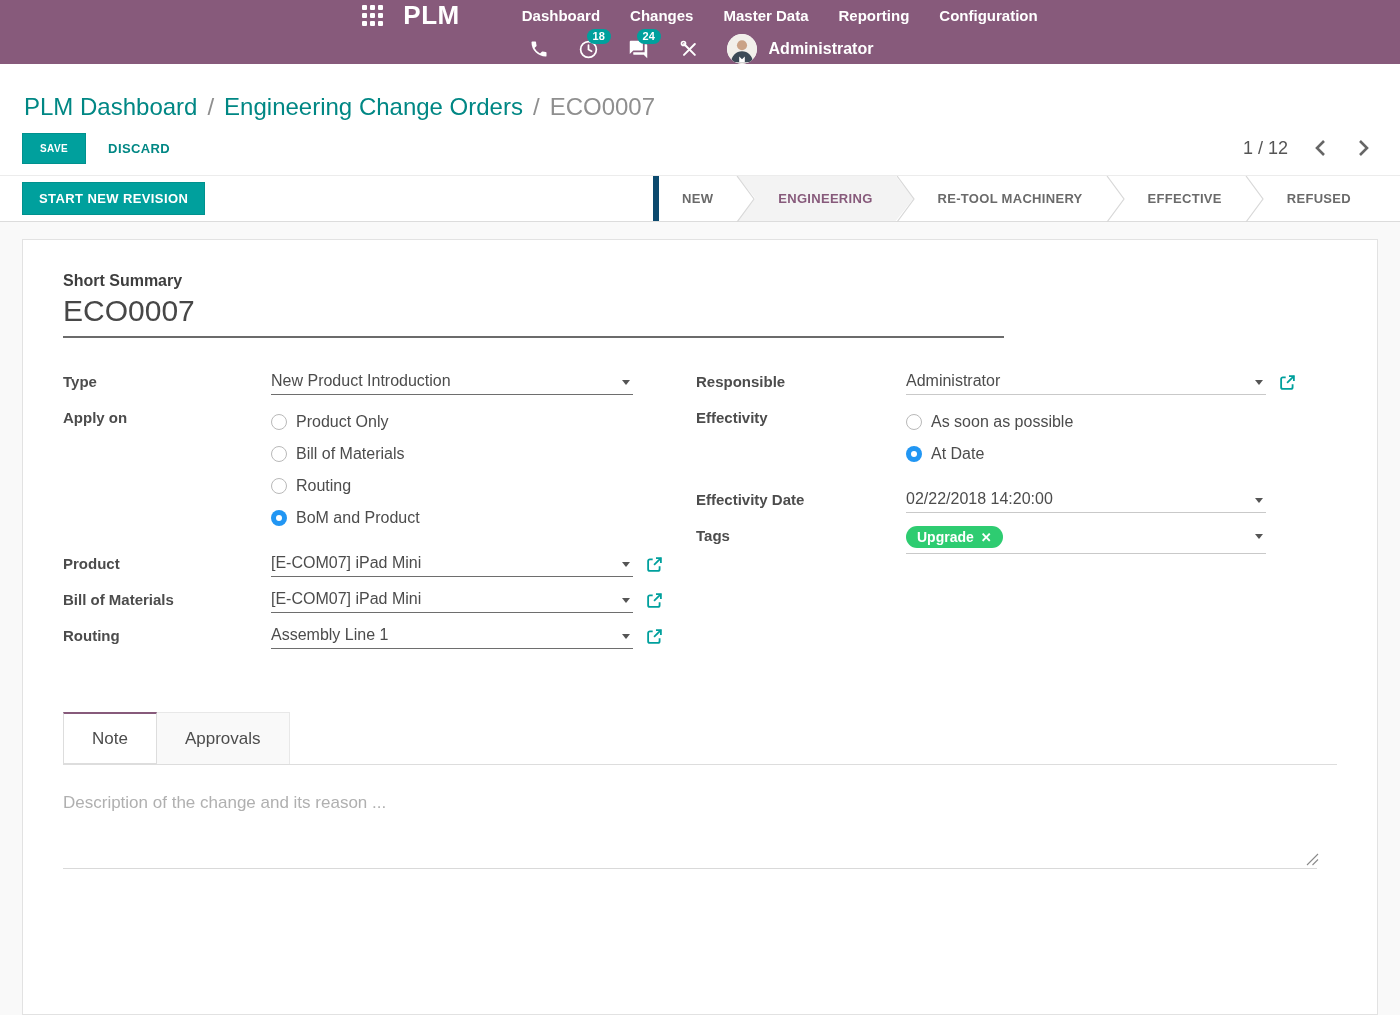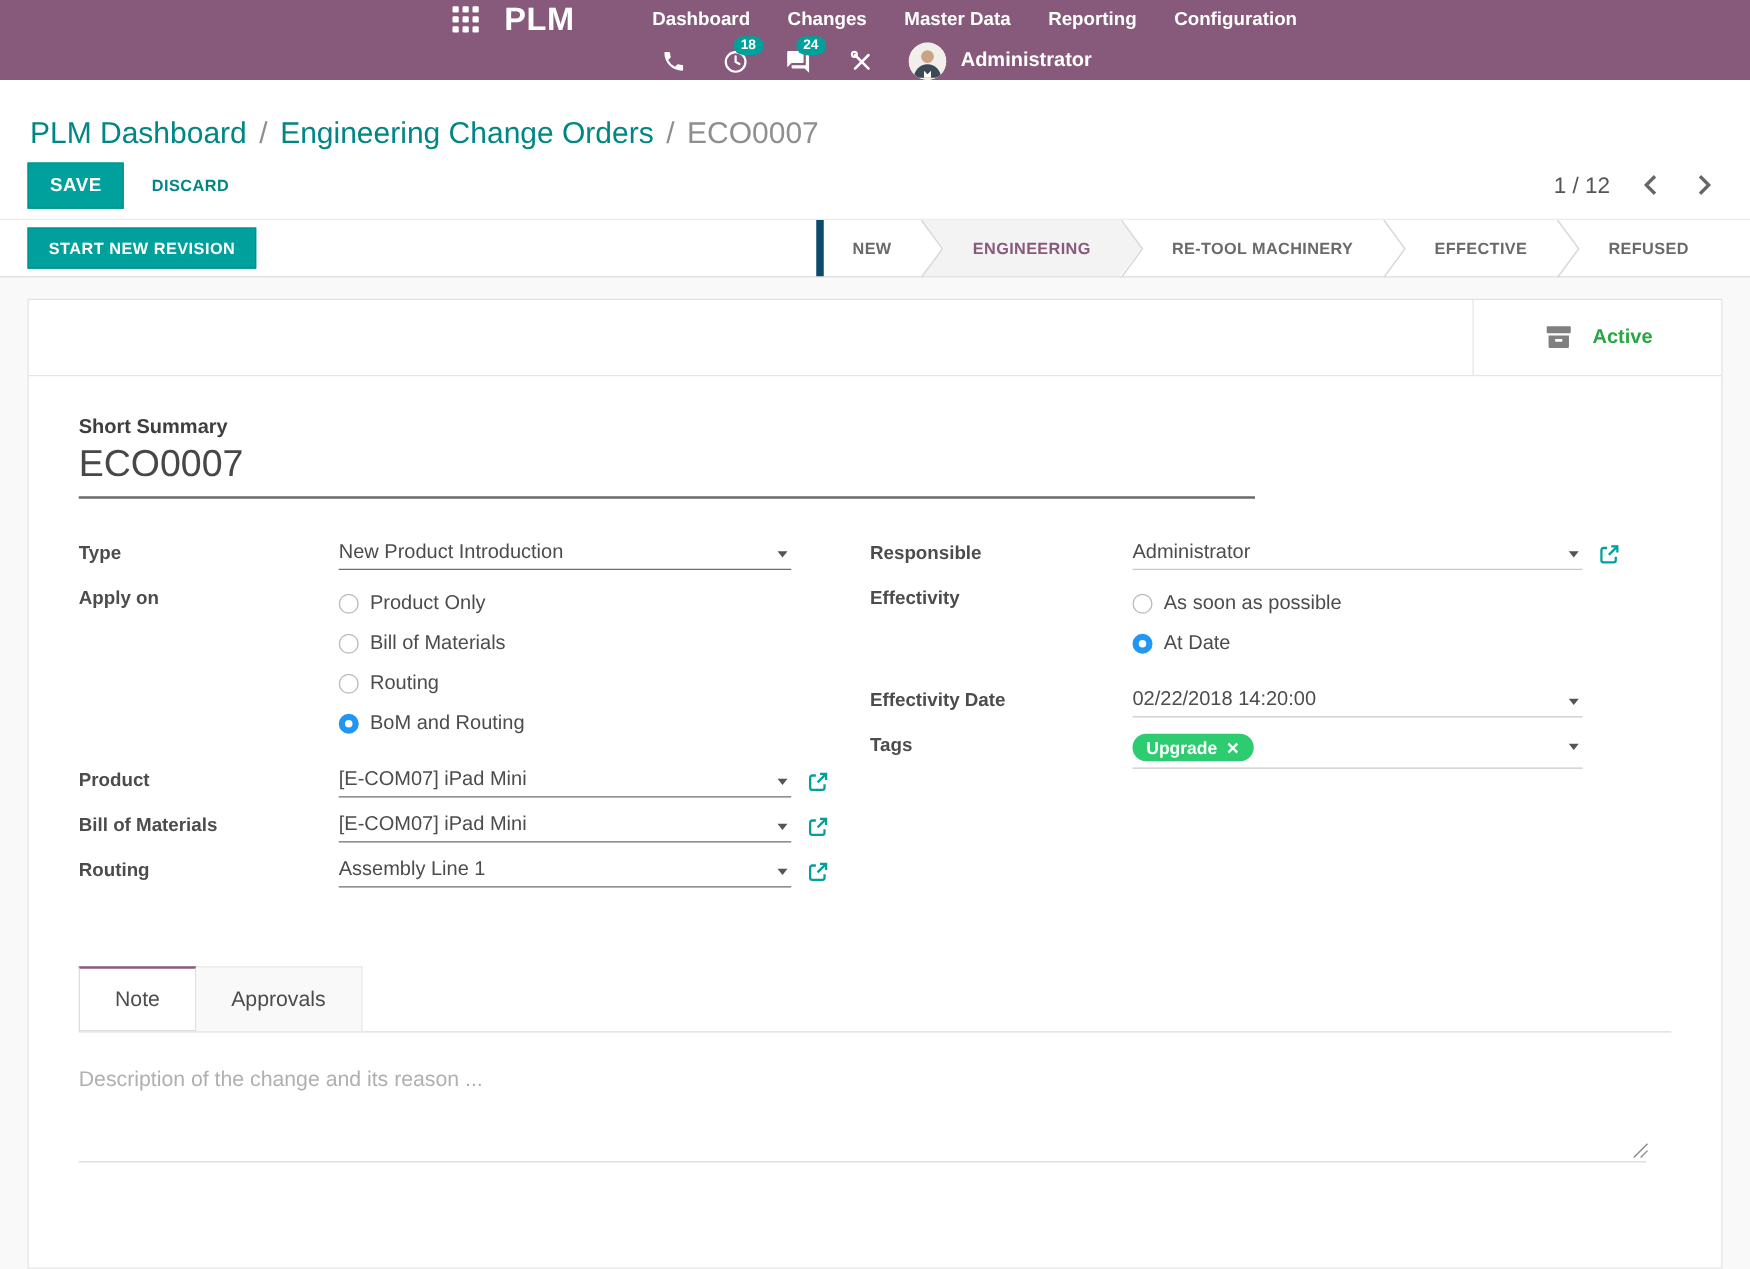--- a/index.html
+++ b/index.html
@@ -24,21 +24,21 @@
   .user-name { color:#fff; font-size:16px; font-weight:600; margin-left:-14px; cursor:pointer; }
 
   
   .crumb-row { background:#fff; height:57px; display:flex; align-items:flex-end; padding:0 24px; }
   .crumb-row a { color:#008784; font-size:24px; text-decoration:none; cursor:pointer; }
   .crumb-sep { color:#8f8f8f; font-size:24px; margin:0 10px; }
   .crumb-cur { color:#8f8f8f; font-size:24px; }
 
   .actions-row { background:#fff; height:55px; display:flex; align-items:center;
     padding:0 28px 0 22px; border-bottom:1px solid #ececec; }
-  .btn-save { background:#00A09D; color:#fff; border:1px solid #00918e; font-size:15px; font-weight:bold;
+  .btn-save { background:#00A09D; color:#fff; border:1px solid #00918e; font-size:10px; font-weight:bold;
     letter-spacing:.4px; padding:9px 17px; cursor:pointer; font-family:inherit; }
   .btn-discard { background:none; border:none; color:#008784; font-size:13px; font-weight:bold;
     letter-spacing:.4px; margin-left:22px; cursor:pointer; font-family:inherit; }
   .pager { margin-left:auto; display:flex; align-items:center; gap:24px; }
   .pager-val { font-size:18px; color:#555; }
   .pager-btn { background:none; border:none; cursor:pointer; padding:2px; display:flex; }
 
   
   .statusbar { background:#fff; height:46px; display:flex; align-items:center;
     justify-content:space-between; border-bottom:1px solid #dcdcdc; }
@@ -225,30 +225,20 @@
         <polyline points="1,0 18,23 1,46"></polyline>
       </svg>
     <div class="stage">
         <span>REFUSED</span>
       </div>
   </div>
 </div>
 
 <div class="content">
   <div class="card">
-    <div class="card-header">
-      <div class="active-area">
-        <svg width="26" height="24" viewBox="0 0 20 20" fill="#7f7f7f">
-            <rect x="2" y="2.5" width="16" height="4.6" rx="0.6"></rect>
-            <path d="M3.2 8.6h13.6v7.4a1 1 0 0 1-1 1H4.2a1 1 0 0 1-1-1z"></path>
-            <rect x="7.6" y="11" width="4.8" height="1.8" rx="0.3" fill="#fff"></rect>
-          </svg>
-        <span class="active-label">Active</span>
-      </div>
-    </div>
 
     <div class="sheet">
       <label class="ss-label">Short Summary</label>
       <div class="ss-value">ECO0007</div>
 
       <div class="form-grid">
 
         <div class="col-left">
           <div class="frow">
             <label class="flabel">Type</label>
@@ -268,21 +258,21 @@
               <div class="radio-opt">
                 <span class="radio"></span>
                 <span class="radio-label">Bill of Materials</span>
               </div>
               <div class="radio-opt">
                 <span class="radio"></span>
                 <span class="radio-label">Routing</span>
               </div>
               <div class="radio-opt">
                 <span class="radio checked"></span>
-                <span class="radio-label">BoM and Routing</span>
+                <span class="radio-label">BoM and Product</span>
               </div>
             </div>
           </div>
 
           <div class="frow">
             <label class="flabel">Product</label>
             <div class="ffield dark">
               <span class="fval">[E-COM07] iPad Mini</span>
               <span class="caret"></span>
             </div>

